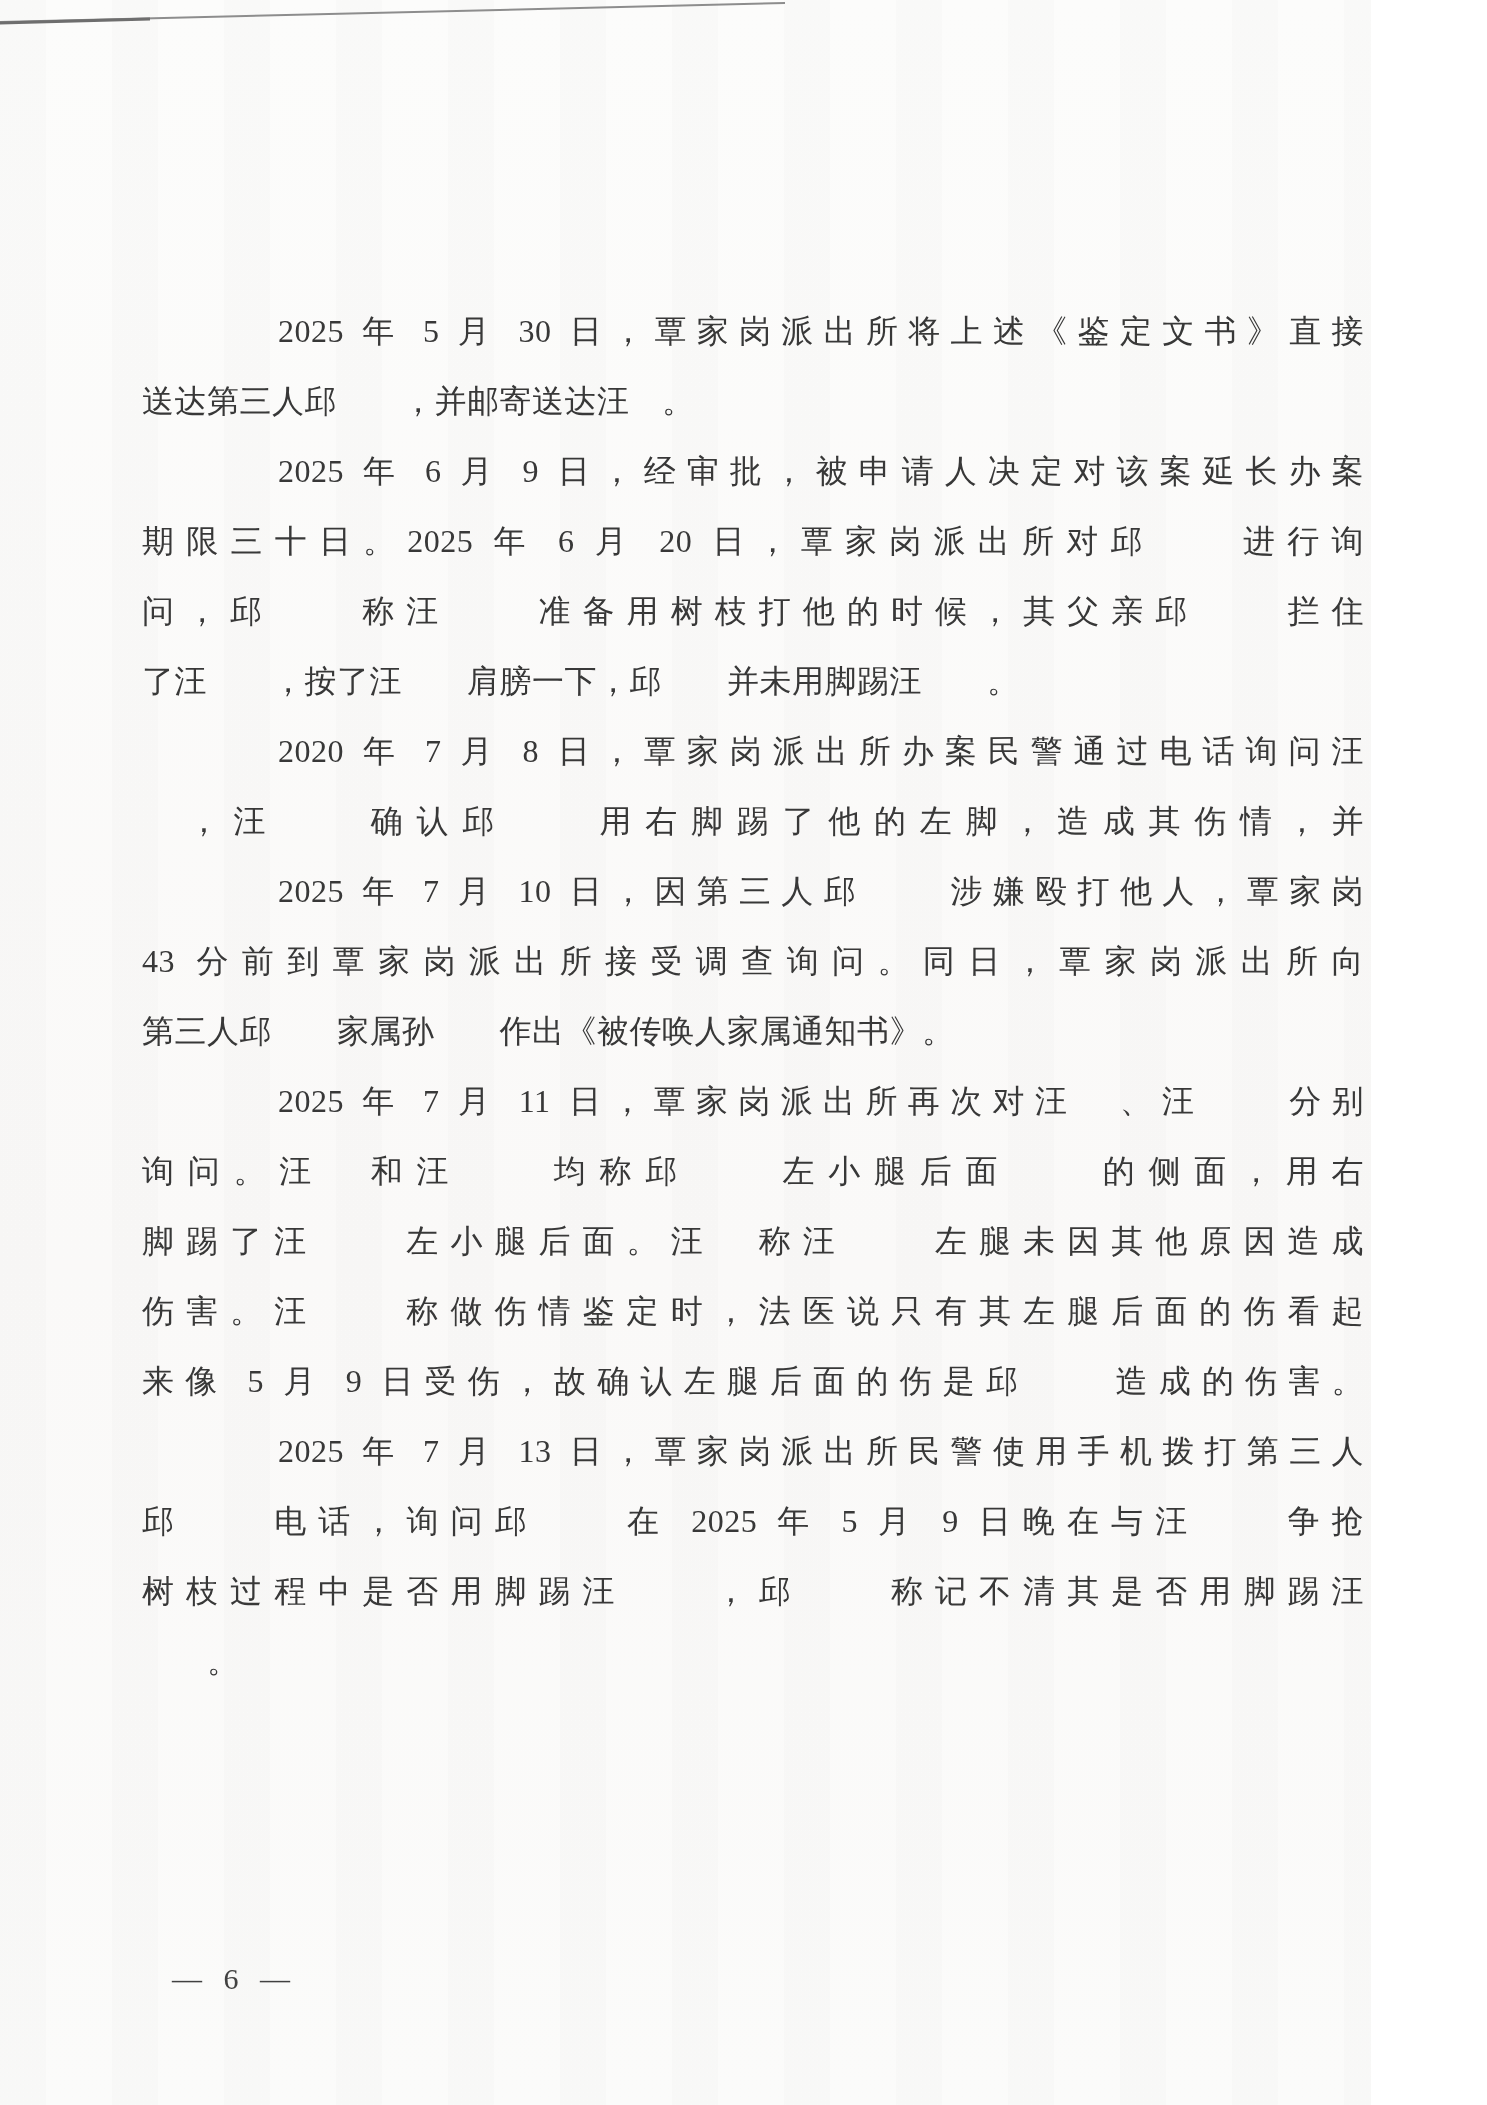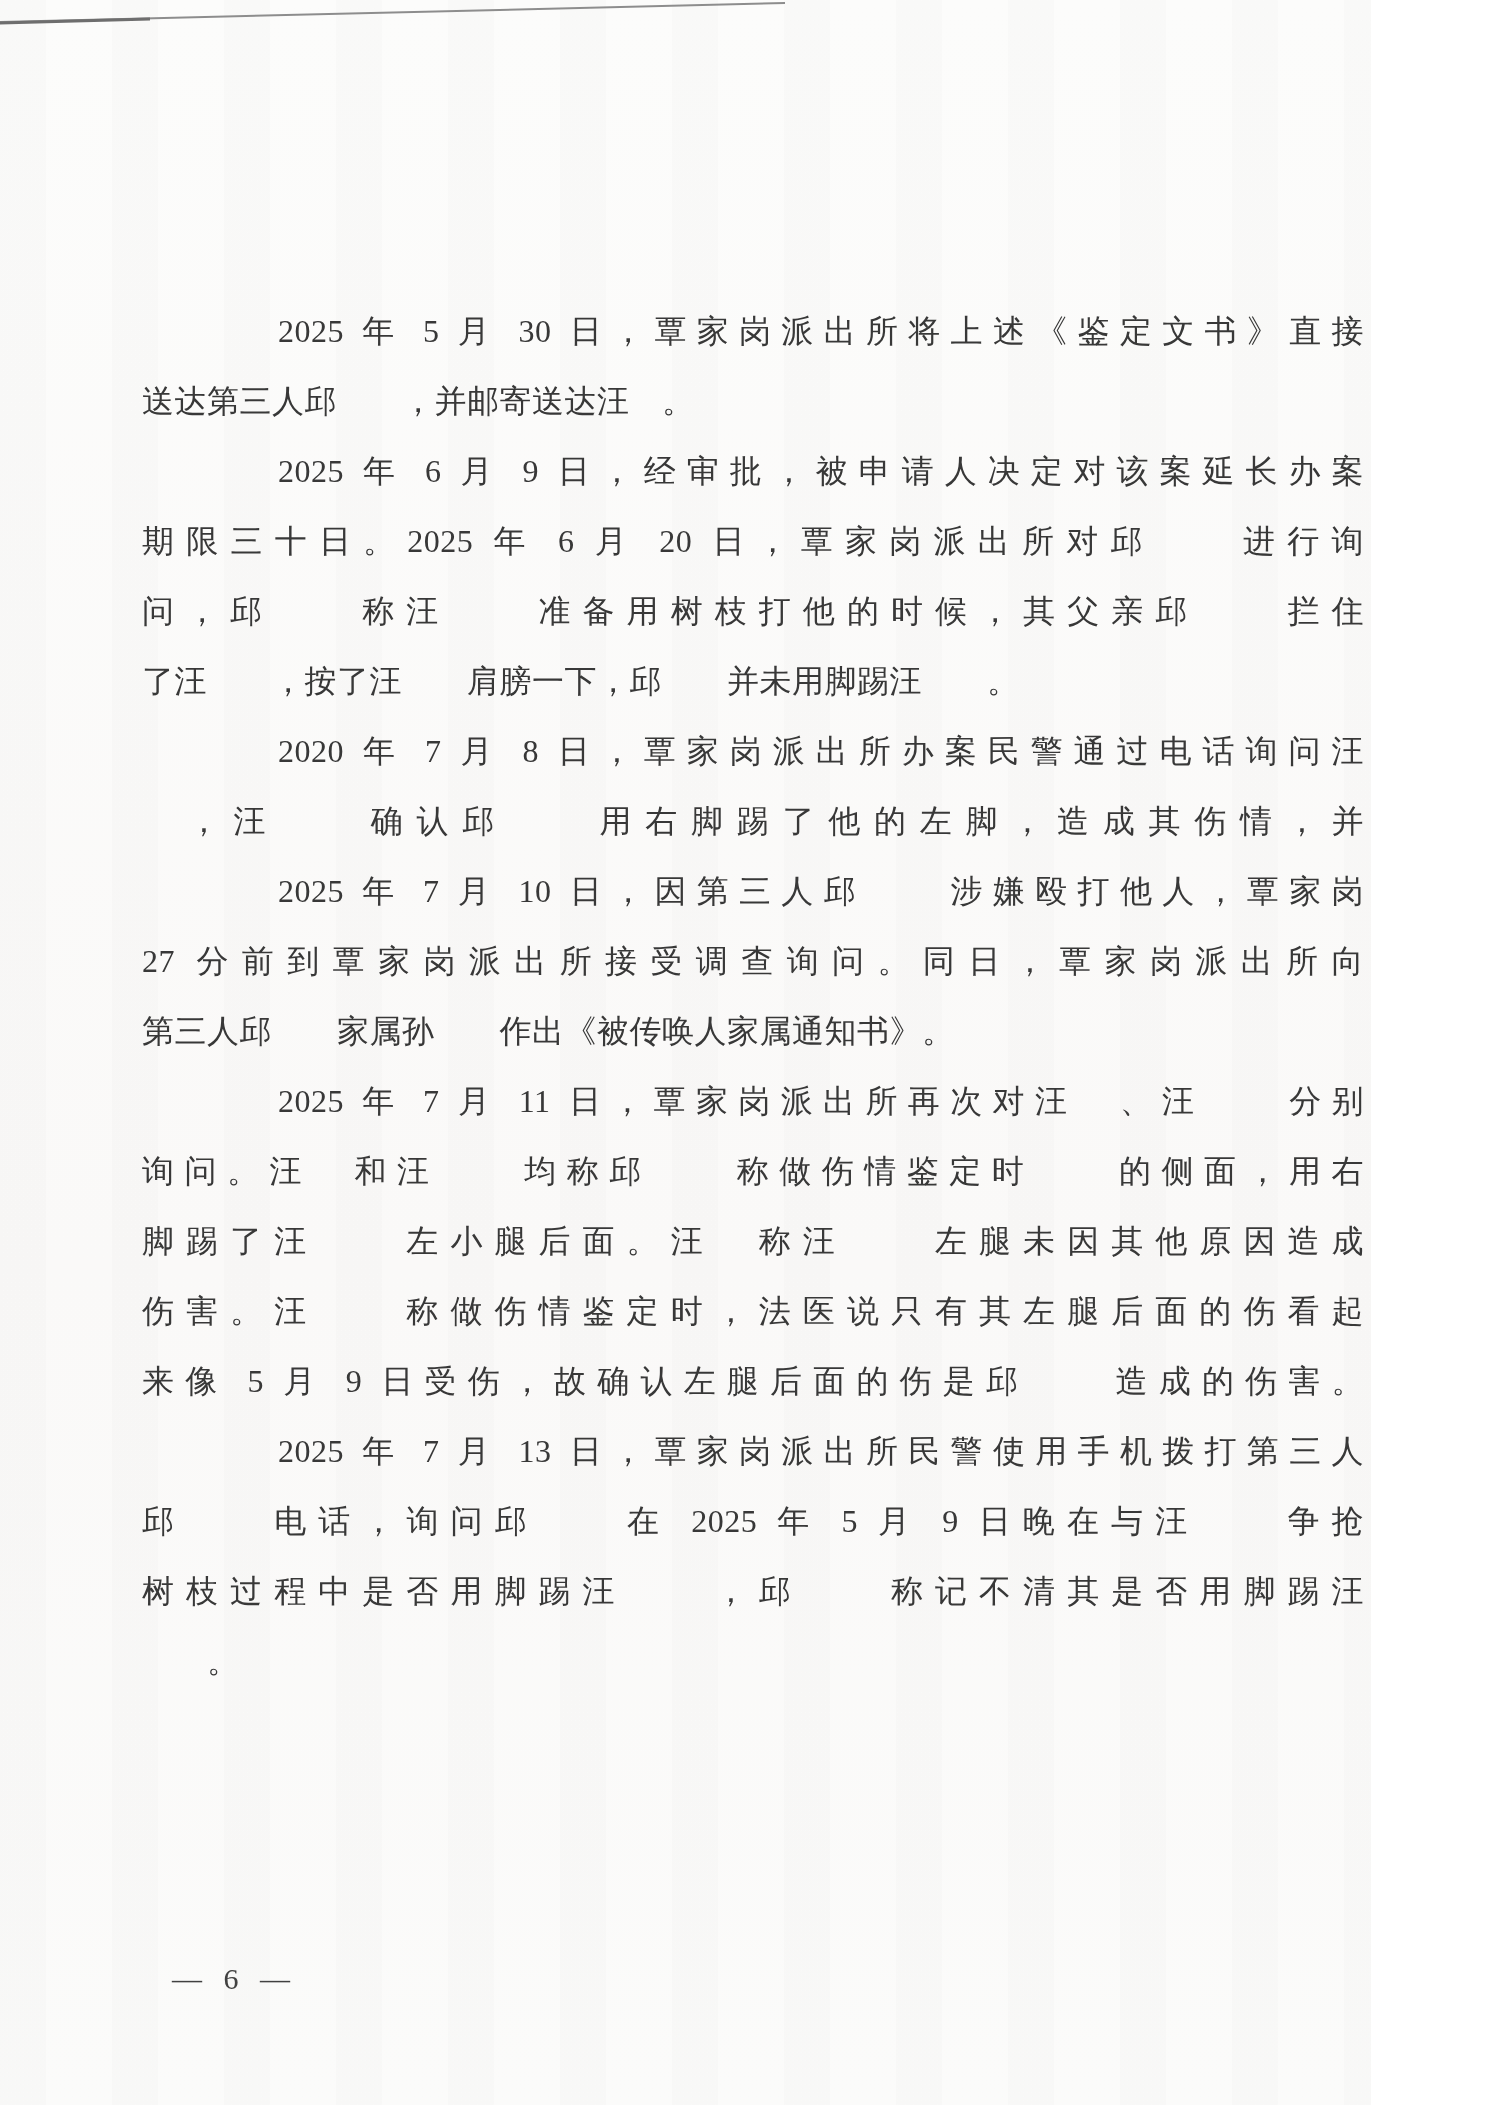--- a/index.html
+++ b/index.html
@@ -68,26 +68,26 @@
         <div class="line justify">期限三十日。2025 年 6 月 20 日，覃家岗派出所对邱　　进行询</div>
         <div class="line justify">问，邱　　称汪　　准备用树枝打他的时候，其父亲邱　　拦住</div>
         <div class="line">了汪　　，按了汪　　肩膀一下，邱　　并未用脚踢汪　　。</div>
       </div>
       <div class="paragraph">
         <div class="line justify indent">2020 年 7 月 8 日，覃家岗派出所办案民警通过电话询问汪</div>
         <div class="line justify">　，汪　　确认邱　　用右脚踢了他的左脚，造成其伤情，并</div>
       </div>
       <div class="paragraph">
         <div class="line justify indent">2025 年 7 月 10 日，因第三人邱　　涉嫌殴打他人，覃家岗</div>
-        <div class="line justify">27 分前到覃家岗派出所接受调查询问。同日，覃家岗派出所向</div>
+        <div class="line justify">43 分前到覃家岗派出所接受调查询问。同日，覃家岗派出所向</div>
         <div class="line">第三人邱　　家属孙　　作出《被传唤人家属通知书》。</div>
       </div>
       <div class="paragraph">
         <div class="line justify indent">2025 年 7 月 11 日，覃家岗派出所再次对汪　、汪　　分别</div>
-        <div class="line justify">询问。汪　和汪　　均称邱　　称做伤情鉴定时　　的侧面，用右</div>
+        <div class="line justify">询问。汪　和汪　　均称邱　　左小腿后面　　的侧面，用右</div>
         <div class="line justify">脚踢了汪　　左小腿后面。汪　称汪　　左腿未因其他原因造成</div>
         <div class="line justify">伤害。汪　　称做伤情鉴定时，法医说只有其左腿后面的伤看起</div>
         <div class="line justify">来像 5 月 9 日受伤，故确认左腿后面的伤是邱　　造成的伤害。</div>
       </div>
       <div class="paragraph">
         <div class="line justify indent">2025 年 7 月 13 日，覃家岗派出所民警使用手机拨打第三人</div>
         <div class="line justify">邱　　电话，询问邱　　在 2025 年 5 月 9 日晚在与汪　　争抢</div>
         <div class="line justify">树枝过程中是否用脚踢汪　　，邱　　称记不清其是否用脚踢汪</div>
         <div class="line">　　。</div>
       </div>

